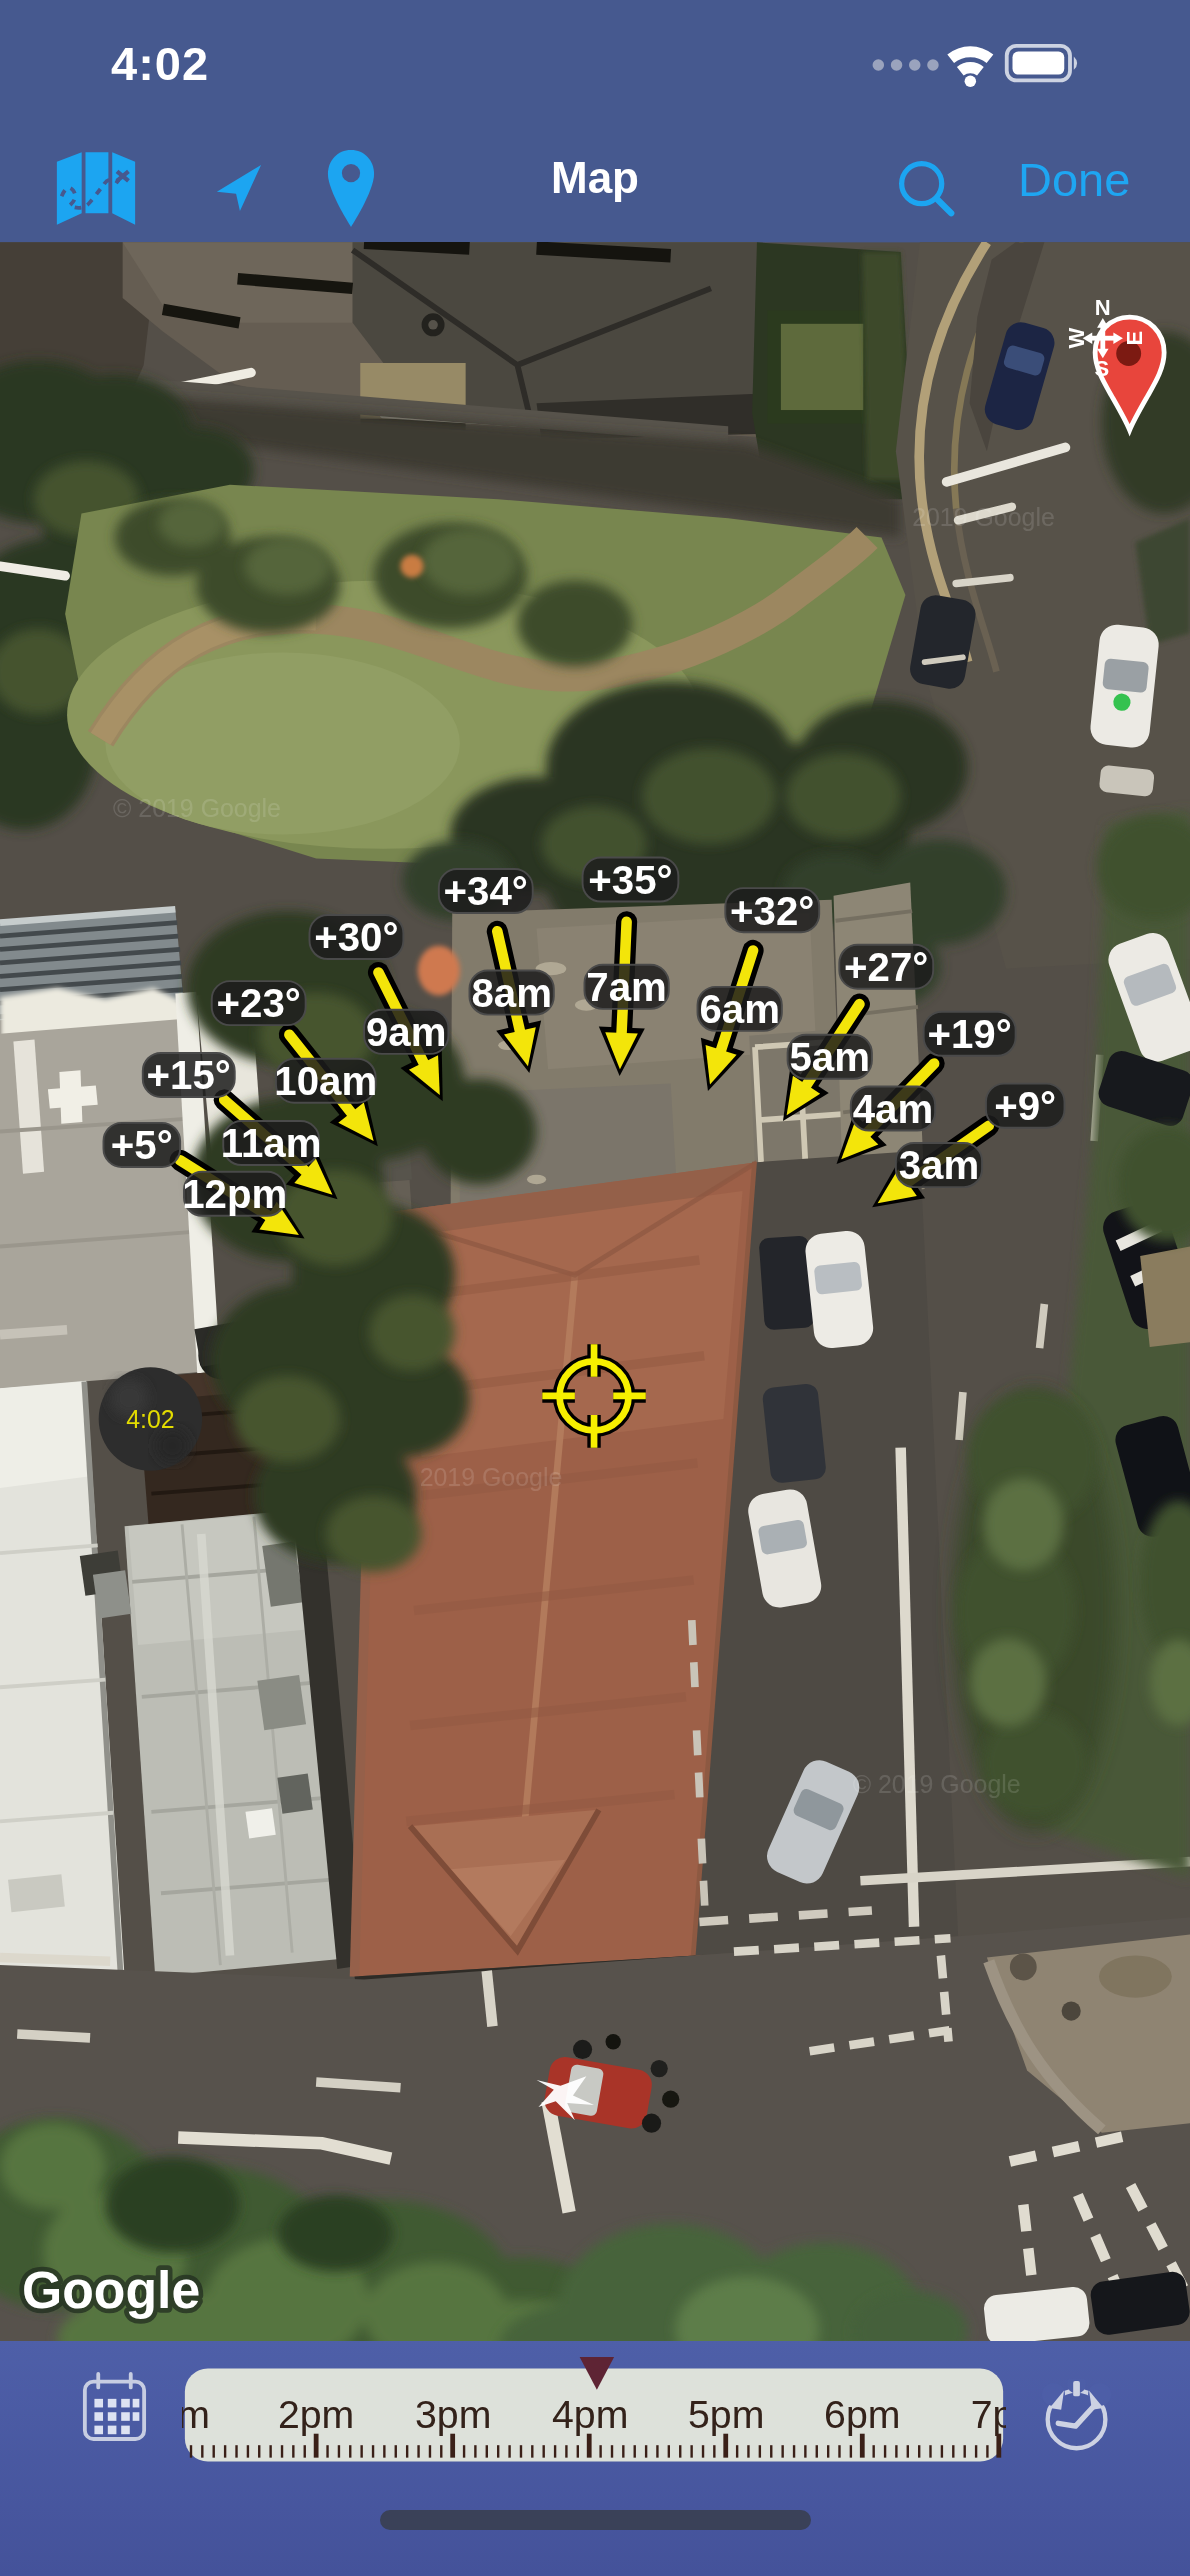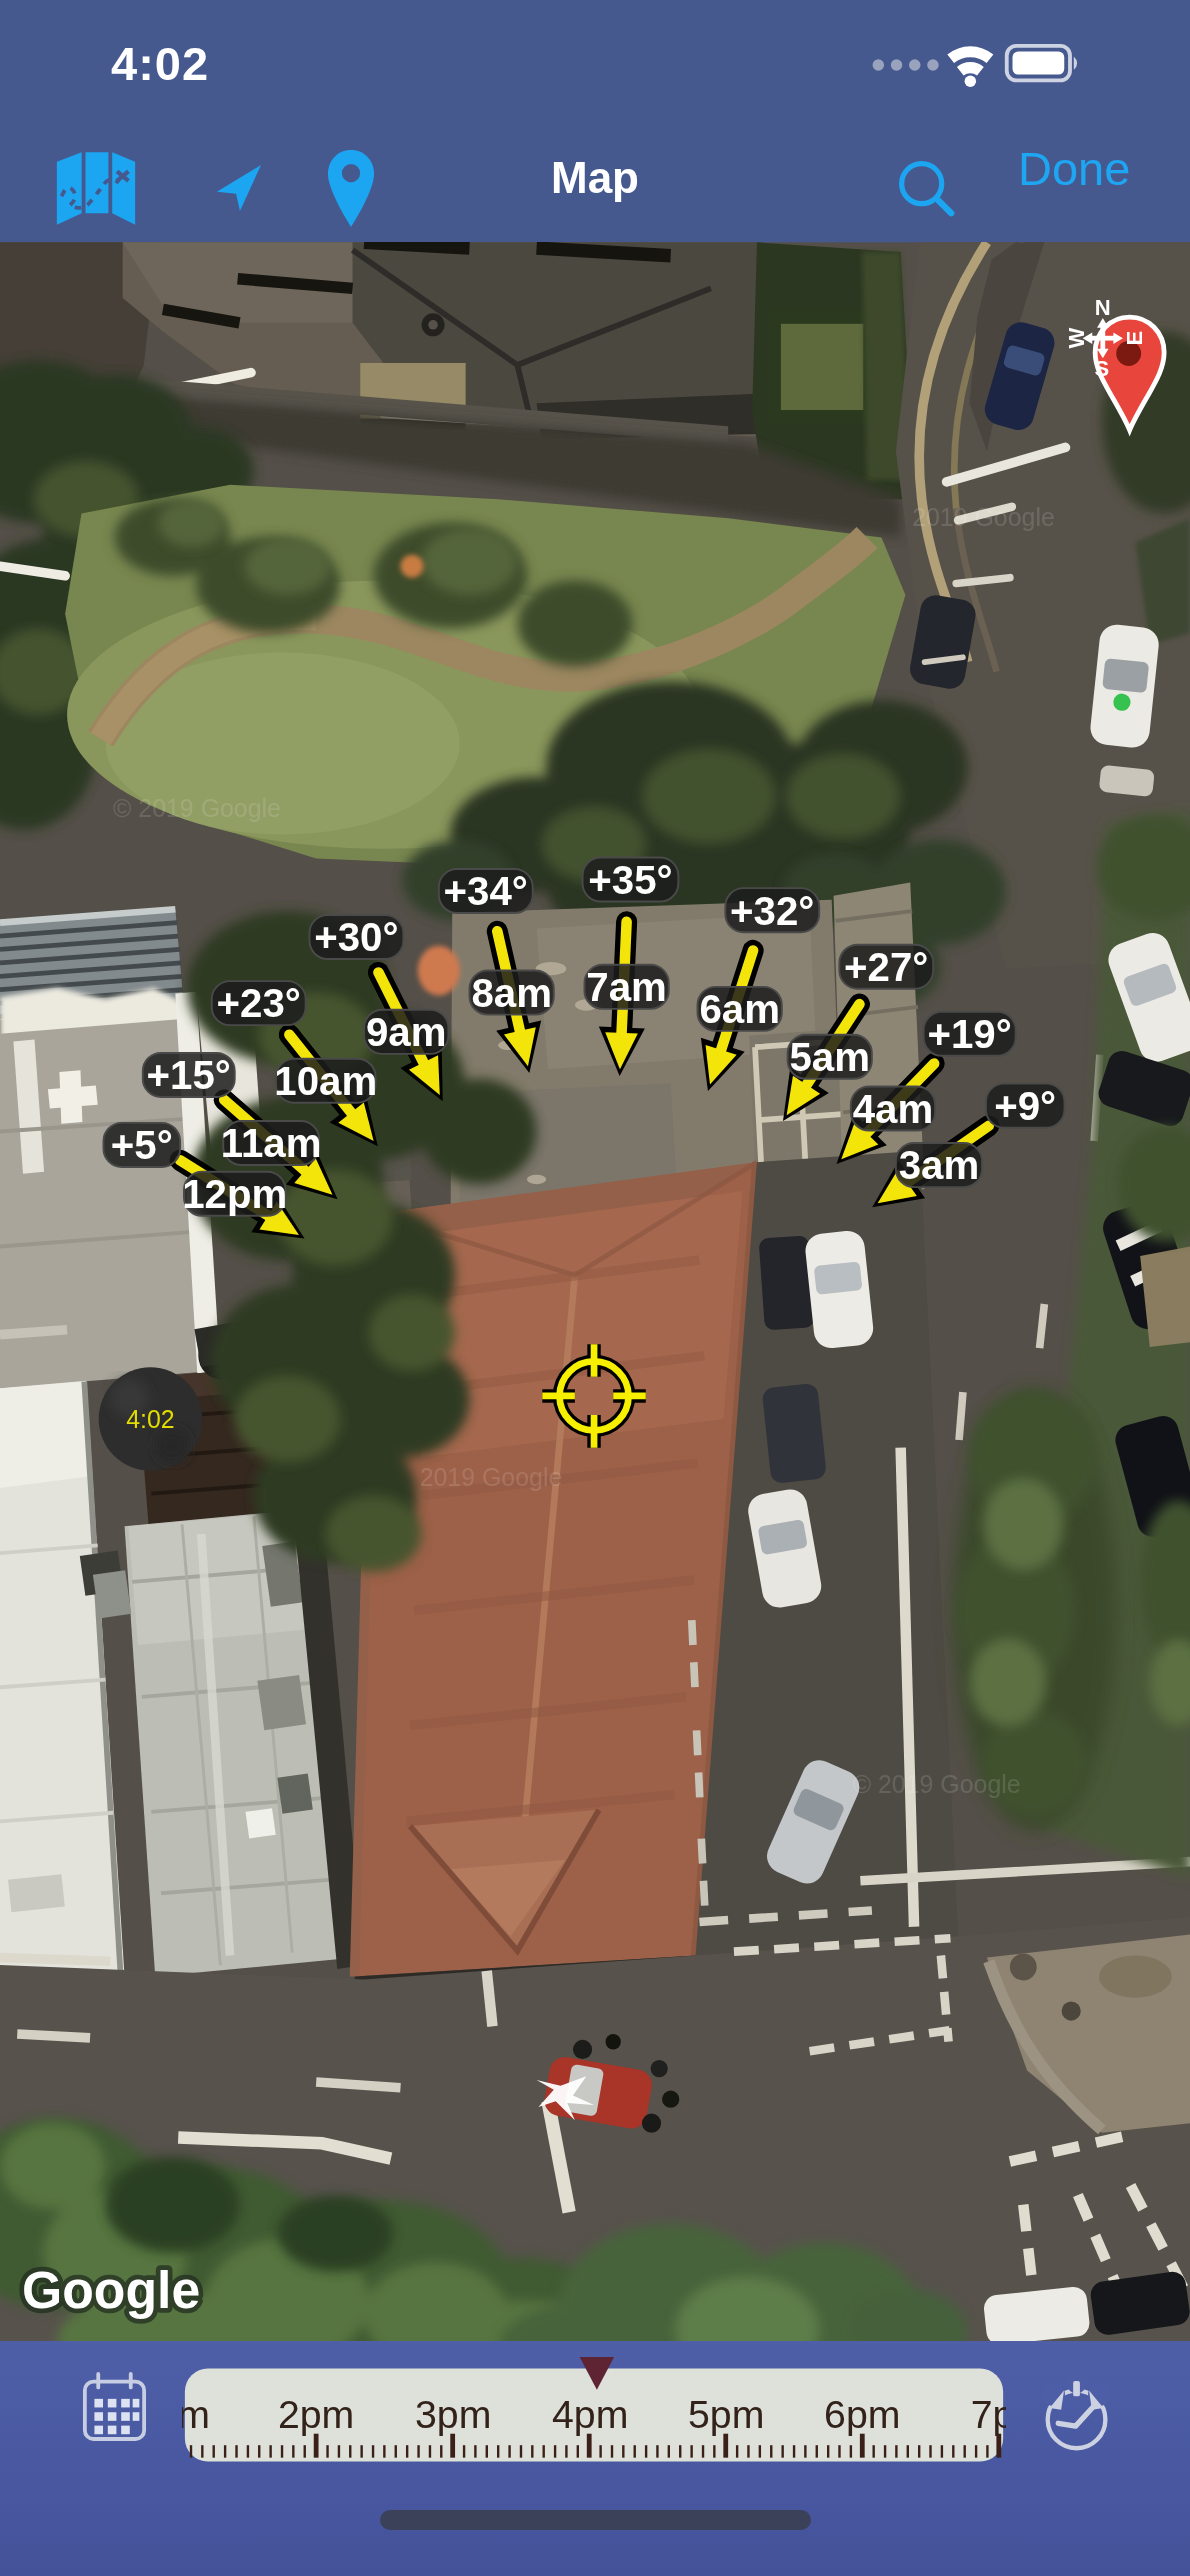--- a/index.html
+++ b/index.html
@@ -55,21 +55,21 @@
     <circle cx="26" cy="26" r="9.5" fill="#46598f"></circle>
   </svg>
 
   <div class="abs" style="left:0;top:153px;width:1190px;text-align:center;font-size:44px;font-weight:bold;color:#fff;">Map</div>
 
   <svg class="abs" style="left:894px;top:156px;" width="63" height="63" viewBox="0 0 66 66">
     <circle cx="29" cy="29" r="21" fill="none" stroke="#1ca5f1" stroke-width="5.5"></circle>
     <line x1="45" y1="45" x2="60" y2="60" stroke="#1ca5f1" stroke-width="6.5" stroke-linecap="round"></line>
   </svg>
 
-  <div class="abs" style="left:1018px;top:141px;font-size:47px;color:#1ea6f2;">Done</div>
+  <div class="abs" style="left:1018px;top:152px;font-size:47px;color:#1ea6f2;">Done</div>
 </div>
 
 <div id="mapwrap">
 <svg width="1190" height="2100" viewBox="0 252 1242 2191">
 <defs>
   <filter id="blur3" x="-20%" y="-20%" width="140%" height="140%">
             <feGaussianBlur stdDeviation="3"></feGaussianBlur>
           </filter>
   <filter id="blur6" x="-20%" y="-20%" width="140%" height="140%">
             <feGaussianBlur stdDeviation="6"></feGaussianBlur>

